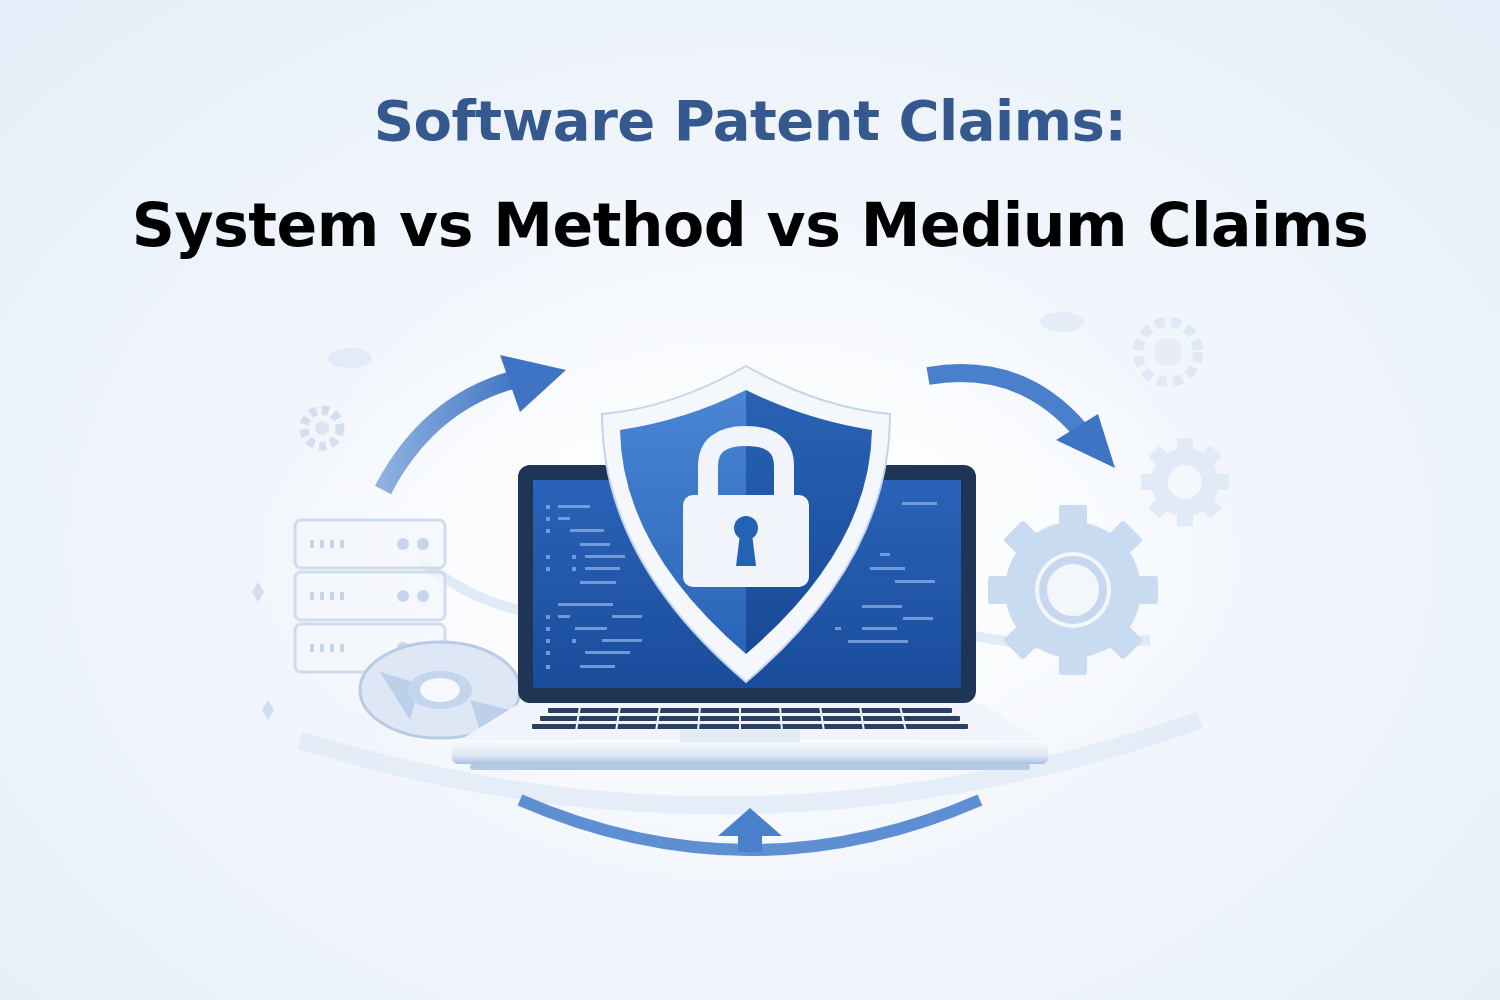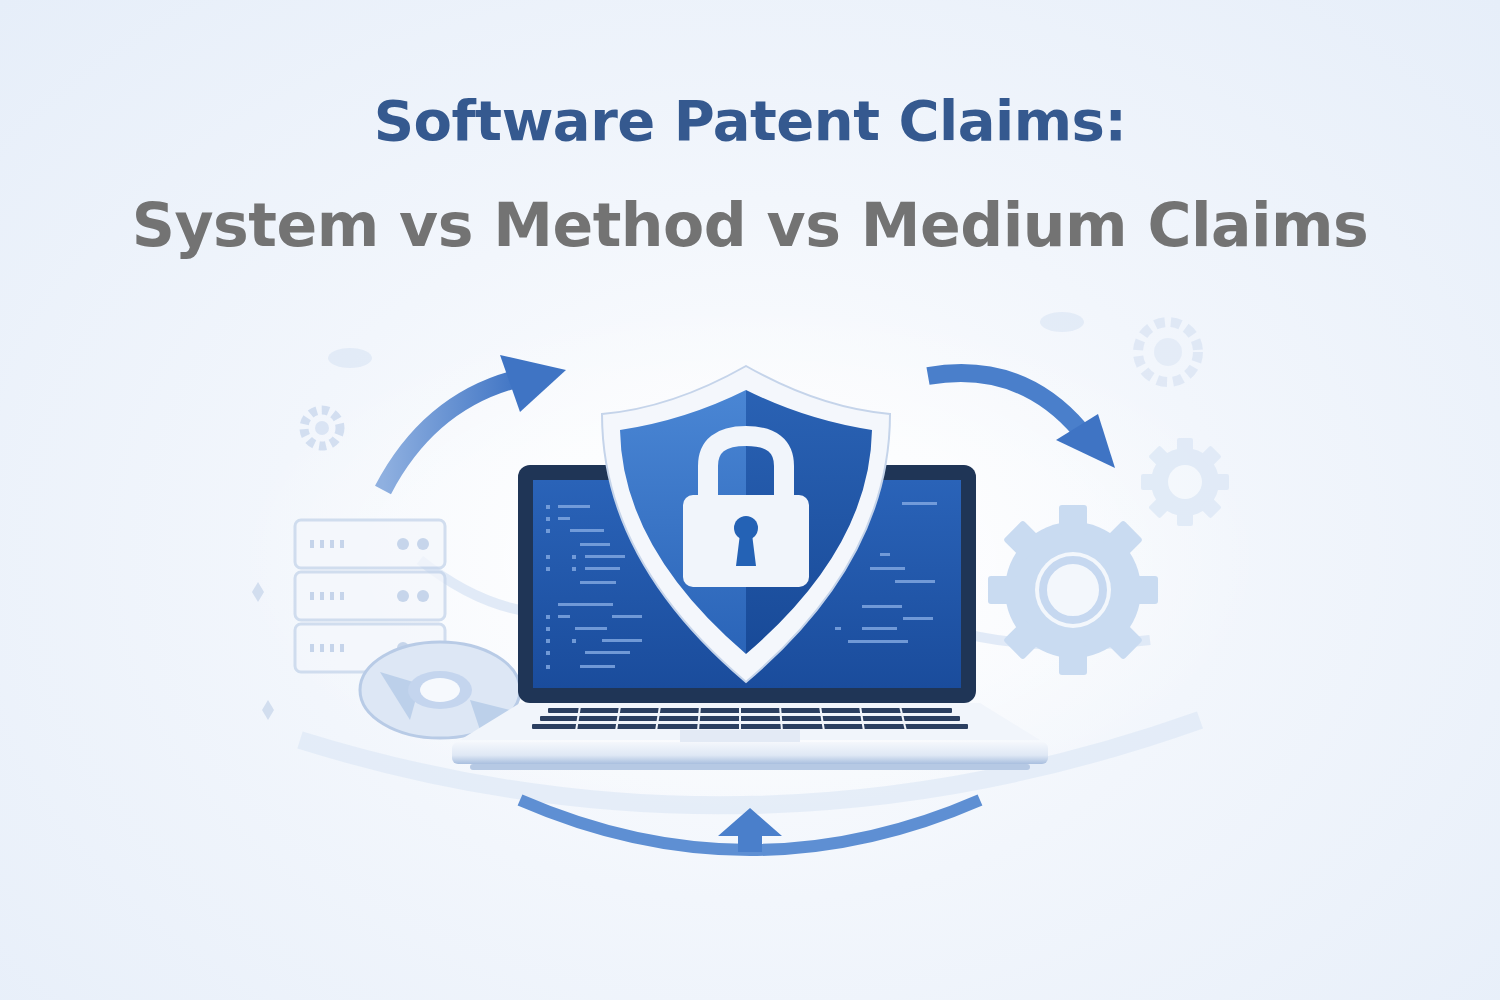--- a/index.html
+++ b/index.html
@@ -7,21 +7,21 @@
     width: 1500px; height: 1000px; overflow: hidden;
     background: radial-gradient(ellipse at 50% 55%, #ffffff 0%, #f2f6fc 45%, #e6eef9 100%);
     position: relative;
     font-family: "DejaVu Sans", sans-serif;
   }
   .title {
     position: absolute; left: 0; width: 1500px; text-align: center;
     color: #2d4f86; margin: 0;
   }
   .title-line-1 { top: 88px; font-size: 56px; font-weight: bold; color: #35598f; letter-spacing: -0.5px; }
-  .title-line-2 { top: 190px; font-size: 60px; font-weight: bold; color: #737373; letter-spacing: -0.5px; }
+  .title-line-2 { top: 190px; font-size: 60px; font-weight: bold; color: #000000; letter-spacing: -0.5px; }
   .illustration { position: absolute; left: 0; top: 0; width: 1500px; height: 1000px; }
 </style>
 </head>
 <body>
 
 <h1 class="title title-line-1">Software Patent Claims:</h1>
 <h1 class="title title-line-2">System vs Method vs Medium Claims</h1>
 
 <svg class="illustration" viewBox="0 0 1500 1000" xmlns="http://www.w3.org/2000/svg">
   <defs>

